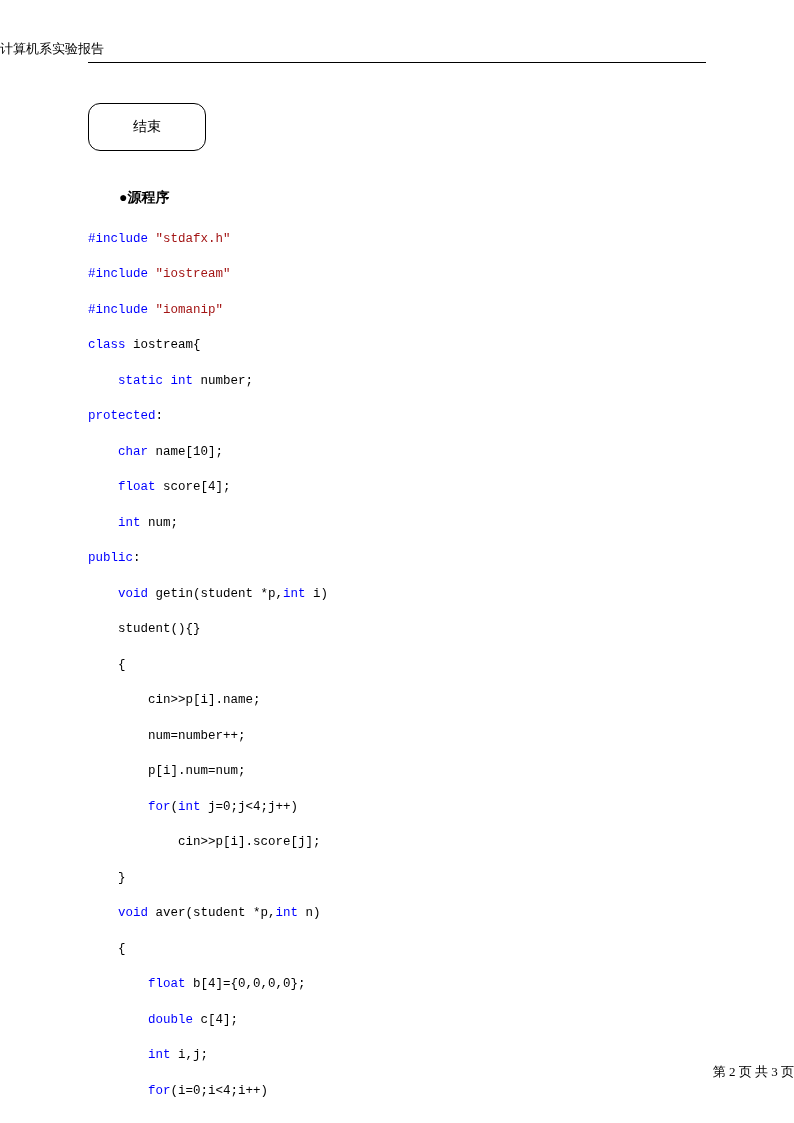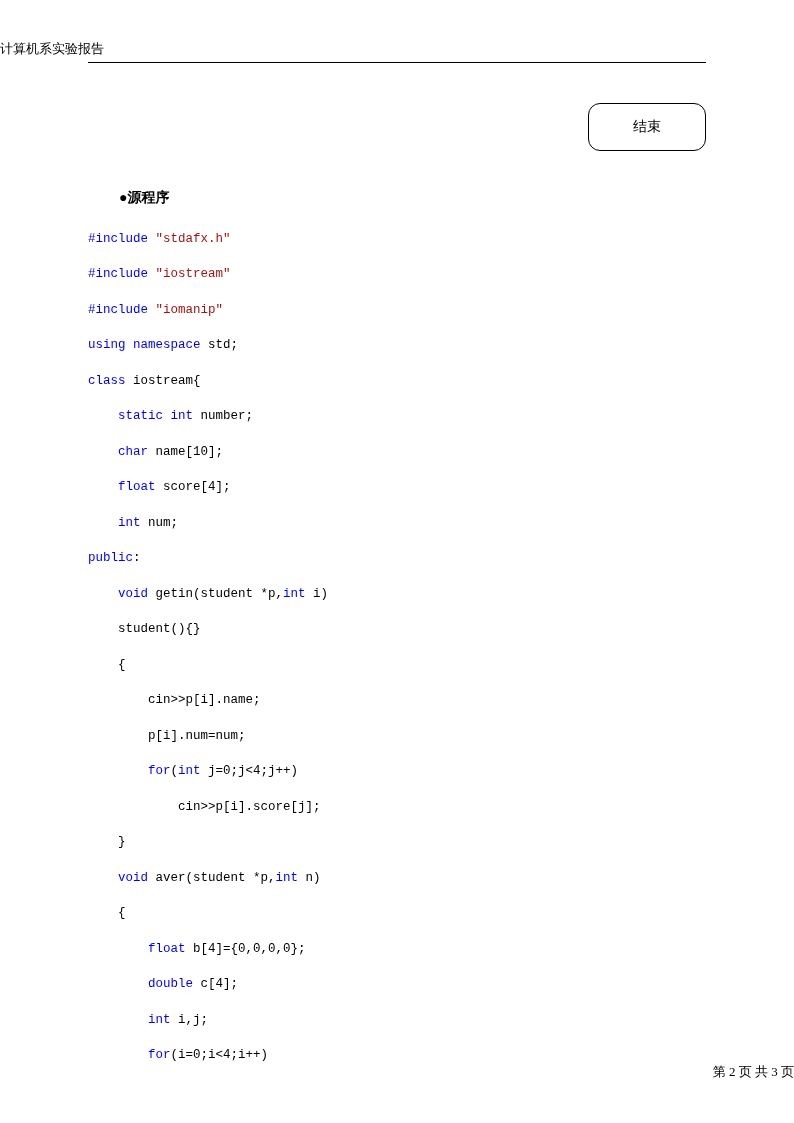--- a/index.html
+++ b/index.html
@@ -17,21 +17,21 @@
       padding-bottom: 4px;
     }
     .header-line {
       border-bottom: 1px solid #000;
       margin: 0 88px;
     }
     .content {
       padding: 40px 88px 0 88px;
     }
     .box-wrap {
-      text-align: right;
+      text-align: left;
       margin-bottom: 38px;
     }
     .box {
       display: inline-block;
       border: 1.5px solid #000;
       border-radius: 12px;
       padding: 14px 44px;
       font-size: 14px;
     }
     .section-title {
@@ -68,31 +68,32 @@
 
 <div class="content">
   <div class="box-wrap">
     <div class="box">结束</div>
   </div>
   <div class="section-title">●源程序</div>
   <div class="code">
 <div><span class="kw">#include </span><span class="str">"stdafx.h"</span></div>
 <div><span class="kw">#include </span><span class="str">"iostream"</span></div>
 <div><span class="kw">#include </span><span class="str">"iomanip"</span></div>
-<div><span class="kw">using</span><span> </span><span class="kw">namespace</span><span> std;</span></div>
 <div><span class="kw">class</span><span> iostream{</span></div>
 <div class="i1"><span class="kw">static</span><span> </span><span class="kw">int</span><span> number;</span></div>
+<div><span class="kw">protected</span><span>:</span></div>
 <div class="i1"><span class="kw">char</span><span> name[10];</span></div>
 <div class="i1"><span class="kw">float</span><span> score[4];</span></div>
 <div class="i1"><span class="kw">int</span><span> num;</span></div>
 <div><span class="kw">public</span><span>:</span></div>
 <div class="i1"><span class="kw">void</span><span> getin(student *p,</span><span class="kw">int</span><span> i)</span></div>
 <div class="i1"><span>student(){}</span></div>
 <div class="i1"><span>{</span></div>
 <div class="i2"><span>cin&gt;&gt;p[i].name;</span></div>
+<div class="i2"><span>num=number++;</span></div>
 <div class="i2"><span>p[i].num=num;</span></div>
 <div class="i2"><span class="kw">for</span><span>(</span><span class="kw">int</span><span> j=0;j&lt;4;j++)</span></div>
 <div class="i3"><span>cin&gt;&gt;p[i].score[j];</span></div>
 <div class="i1"><span>}</span></div>
 <div class="i1"><span class="kw">void</span><span> aver(student *p,</span><span class="kw">int</span><span> n)</span></div>
 <div class="i1"><span>{</span></div>
 <div class="i2"><span class="kw">float</span><span> b[4]={0,0,0,0};</span></div>
 <div class="i2"><span class="kw">double</span><span> c[4];</span></div>
 <div class="i2"><span class="kw">int</span><span> i,j;</span></div>
 <div class="i2"><span class="kw">for</span><span>(i=0;i&lt;4;i++)</span></div>

